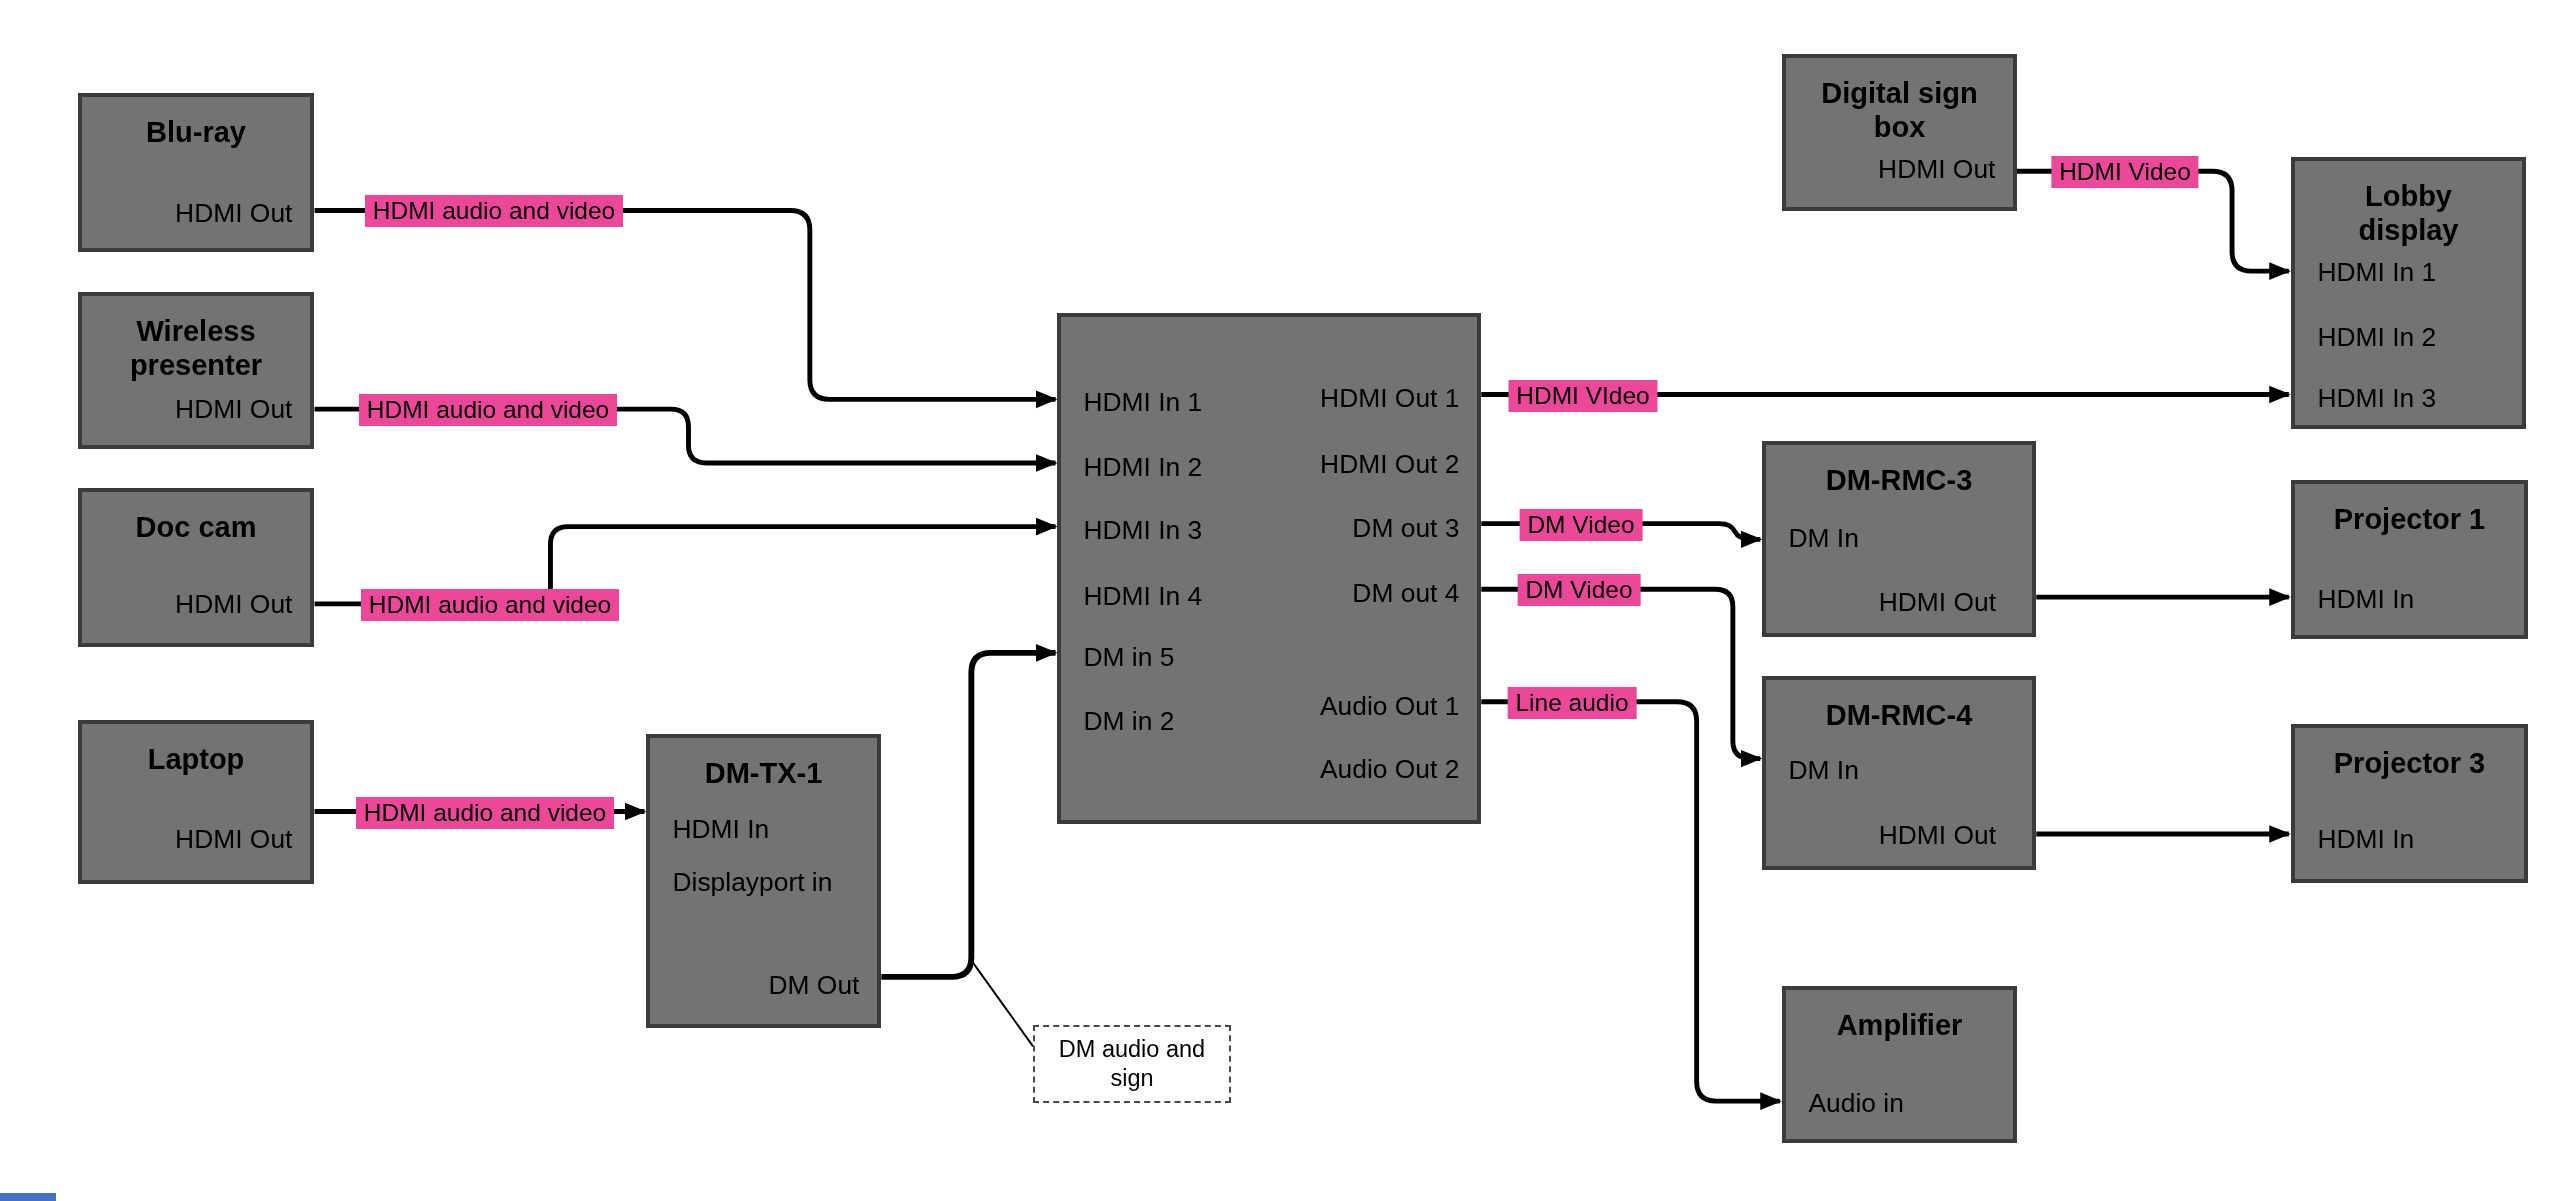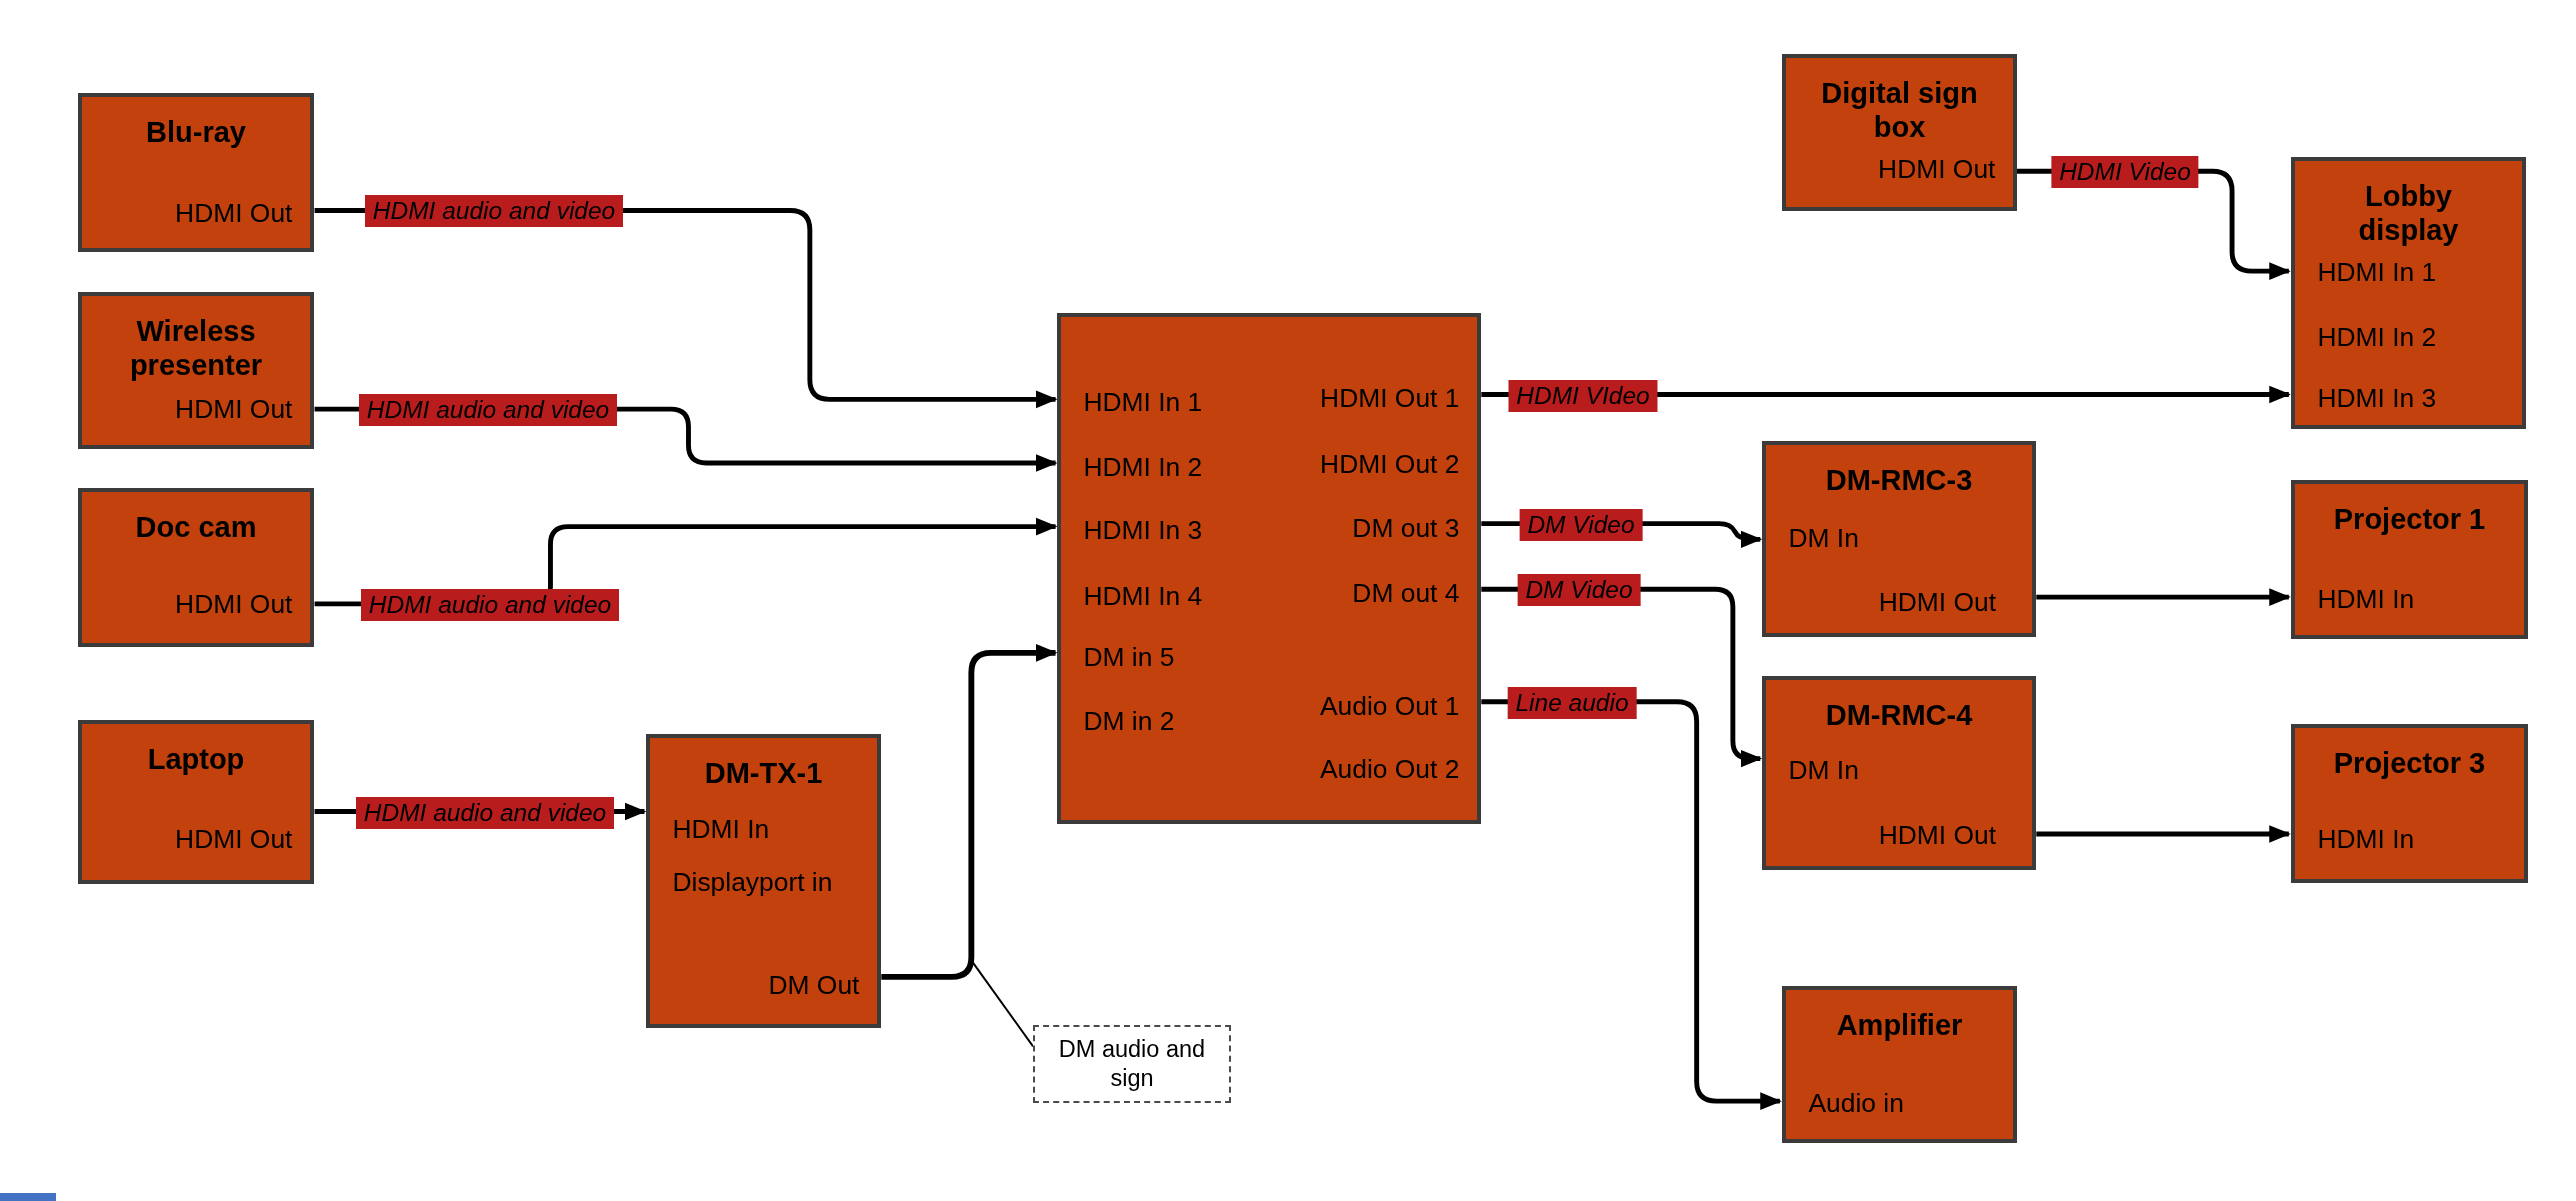--- a/index.html
+++ b/index.html
@@ -2,36 +2,36 @@
 <html><head>
 <meta charset="utf-8">
 <style>
   html,body{margin:0;padding:0;background:#fff;}
   #canvas{
     position:relative;width:2576px;height:1201px;background:#ffffff;overflow:hidden;
     font-family:"Liberation Sans", sans-serif;color:#000;
   }
   svg.wires{position:absolute;left:0;top:0;z-index:1;}
   .node{
-    position:absolute;box-sizing:border-box;background:#c2410c;
+    position:absolute;box-sizing:border-box;background:#737373;
     border:4.9px solid #3b3b3b;z-index:2;
   }
   .node .title{
     font-weight:700;font-size:29px;line-height:34px;text-align:center;
     padding-top:17.6px;margin:0 auto;
   }
   .port{
     position:absolute;font-size:26.4px;line-height:26.4px;white-space:nowrap;
     transform:translateY(-50%);
   }
   .pl{left:22.5px;}
   .pr{right:17.6px;text-align:right;}
   .elabel{
     position:absolute;z-index:3;transform:translate(-50%,-50%);
-    background:#b91c1c;padding:2px 7.8px;font-size:24.5px;white-space:nowrap;font-style:italic;
+    background:#ec4899;padding:2px 7.8px;font-size:24.5px;white-space:nowrap;
   }
   .noteBox{
     position:absolute;box-sizing:border-box;z-index:3;background:#fff;
     border:2px dashed #4a4a4a;display:flex;align-items:center;justify-content:center;
     text-align:center;font-size:23.5px;line-height:29px;padding:3.9px 13.7px;
   }
   .accent{position:absolute;z-index:4;}
 </style>
 </head>
 <body>

